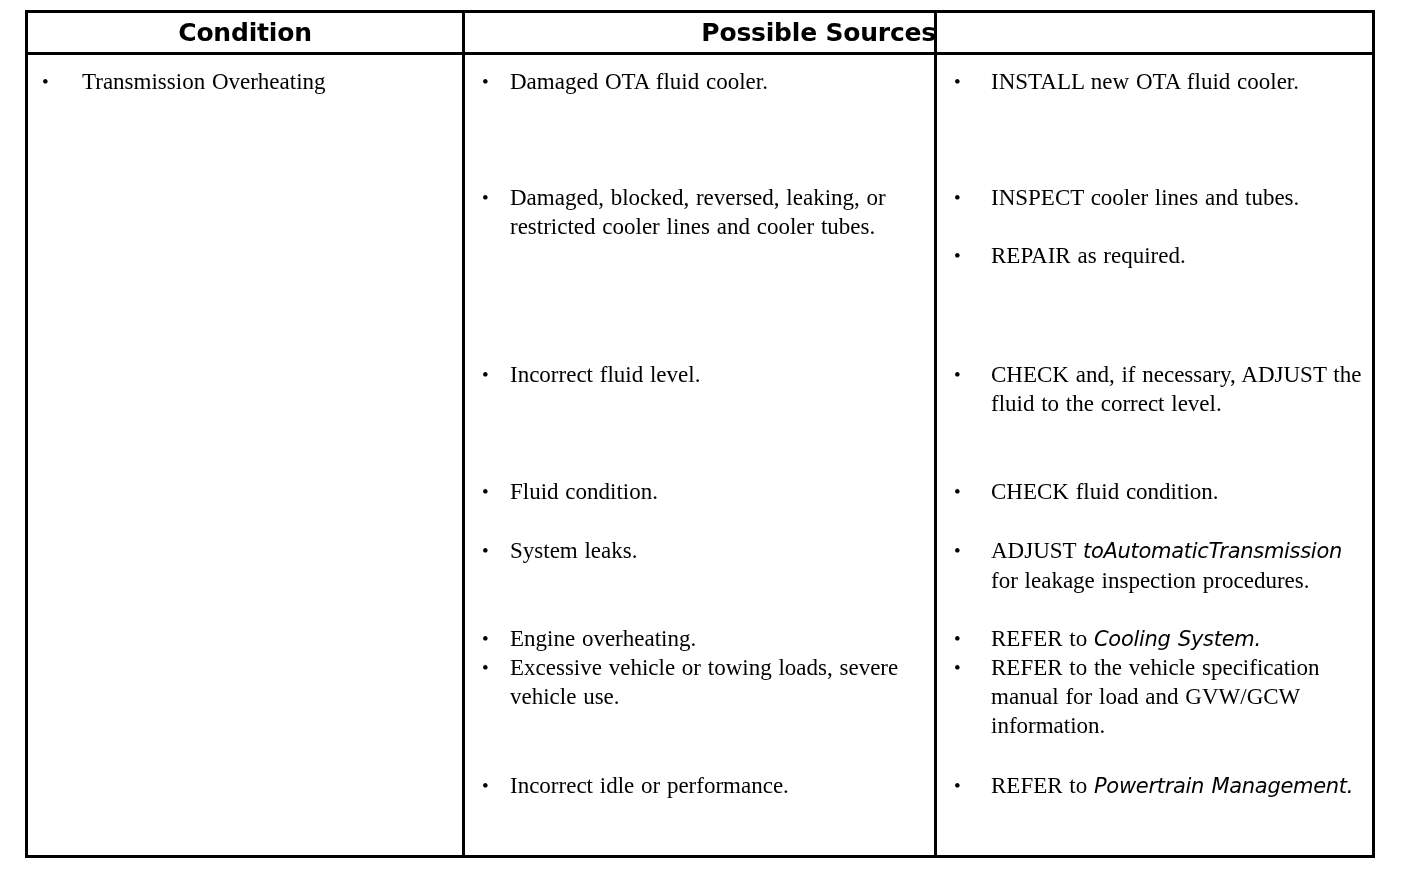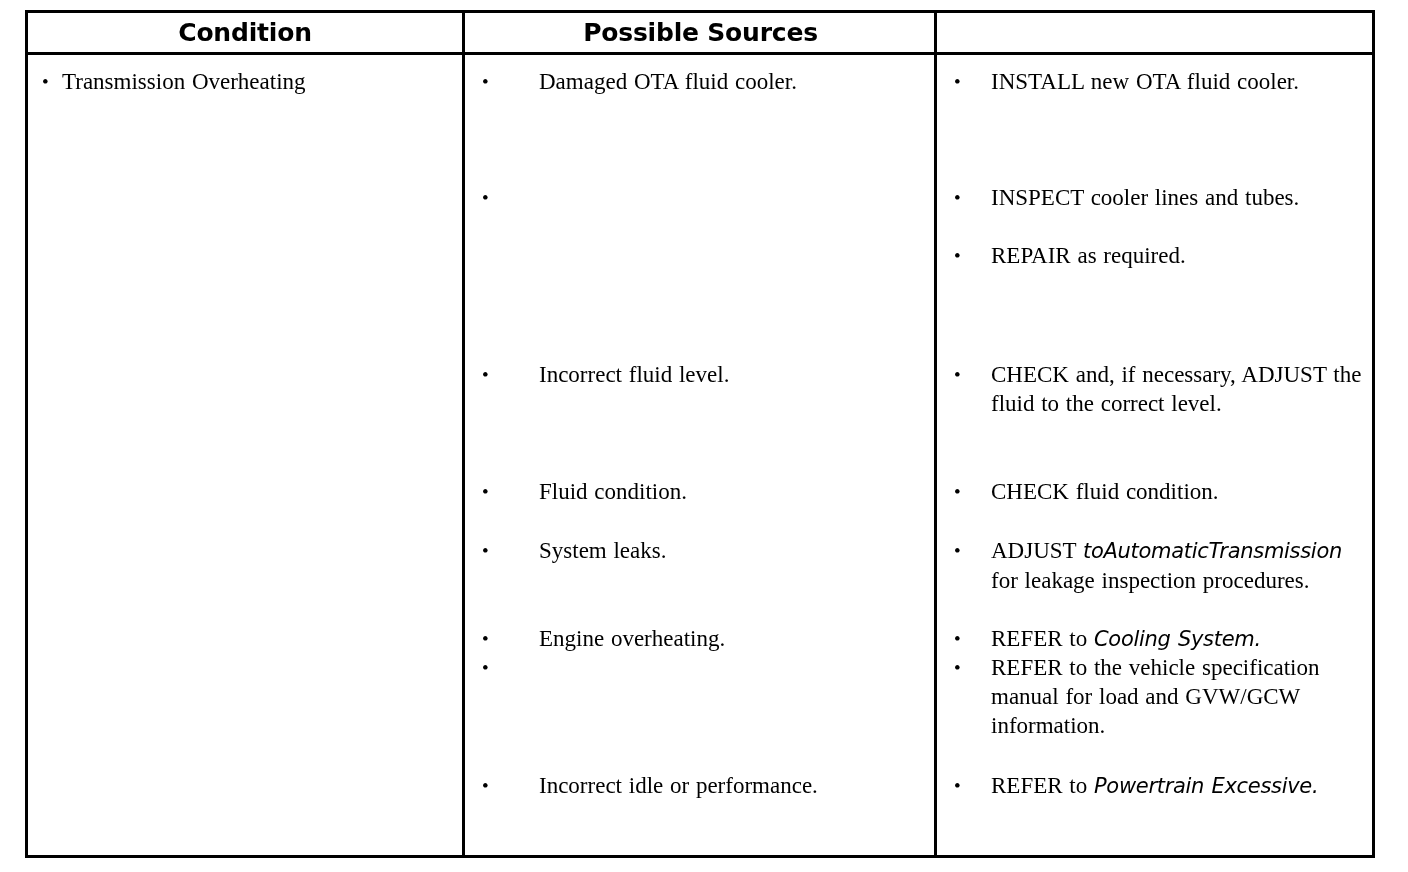--- a/index.html
+++ b/index.html
@@ -47,21 +47,21 @@
     line-height: 40px;
     text-align: center;
     font-family: "DejaVu Sans", "Liberation Sans", sans-serif;
     font-weight: bold;
     font-size: 25px;
     letter-spacing: -0.2px;
     color: #000;
     white-space: nowrap;
   }
   .th-condition { left: 0;    width: 434px; }
-  .th-sources   { left: 437px; width: 471px; }
+  .th-sources   { left: 437px; width: 471px; text-align: right; }
   .th-action    { left: 911px; width: 433px; }
 
   
   .vrule {
     position: absolute;
     top: 0;
     bottom: 0;
     width: 3px;
     background: #000;
   }
@@ -103,23 +103,23 @@
   }
   .itext {
     display: block;
     margin-left: 54px;
     font-size: 23px;
     line-height: 29px;
     text-indent: 0;
     word-spacing: 1px;
   }
   .col-condition .bullet { left: 14px; }
-  .col-condition .itext  { margin-left: 34px; }
+  .col-condition .itext  { margin-left: 54px; }
   .col-sources .bullet   { left: 17px; }
-  .col-sources .itext    { margin-left: 74px; }
+  .col-sources .itext    { margin-left: 45px; }
   .col-action .bullet    { left: 17px; }
   .col-action .itext     { }
 
   
   .sans {
     font-family: "DejaVu Sans", "Liberation Sans", sans-serif;
     font-size: 21px;
     letter-spacing: -0.3px;
     font-style: italic;
   }
@@ -144,39 +144,41 @@
           <span class="itext">Transmission Overheating</span>
         </div>
       </div>
     <div class="col col-sources">
         <div class="item" style="top: 12px;">
           <span class="bullet">•</span>
           <span class="itext">Damaged OTA fluid cooler.</span>
         </div>
         <div class="item" style="top: 128px;">
           <span class="bullet">•</span>
+          <span class="itext">Damaged, blocked, reversed, leaking, or restricted cooler lines and cooler tubes.</span>
         </div>
         <div class="item" style="top: 305px;">
           <span class="bullet">•</span>
           <span class="itext">Incorrect fluid level.</span>
         </div>
         <div class="item" style="top: 422px;">
           <span class="bullet">•</span>
           <span class="itext">Fluid condition.</span>
         </div>
         <div class="item" style="top: 481px;">
           <span class="bullet">•</span>
           <span class="itext">System leaks.</span>
         </div>
         <div class="item" style="top: 569px;">
           <span class="bullet">•</span>
           <span class="itext">Engine overheating.</span>
         </div>
         <div class="item" style="top: 598px;">
           <span class="bullet">•</span>
+          <span class="itext">Excessive vehicle or towing loads, severe vehicle use.</span>
         </div>
         <div class="item" style="top: 716px;">
           <span class="bullet">•</span>
           <span class="itext">Incorrect idle or performance.</span>
         </div>
       </div>
     <div class="col col-action">
         <div class="item" style="top: 12px;">
           <span class="bullet">•</span>
           <span class="itext"><span>INSTALL new OTA fluid cooler.</span></span>
@@ -204,18 +206,18 @@
         <div class="item" style="top: 569px;">
           <span class="bullet">•</span>
           <span class="itext"><span>REFER to </span><span class="sans">Cooling System.</span></span>
         </div>
         <div class="item" style="top: 598px;">
           <span class="bullet">•</span>
           <span class="itext"><span>REFER to the vehicle specification manual for load and GVW/GCW information.</span></span>
         </div>
         <div class="item" style="top: 716px;">
           <span class="bullet">•</span>
-          <span class="itext"><span>REFER to </span><span class="sans">Powertrain Excessive.</span></span>
+          <span class="itext"><span>REFER to </span><span class="sans">Powertrain Management.</span></span>
         </div>
       </div>
   </div>
 
 </div>
 
 </body></html>

